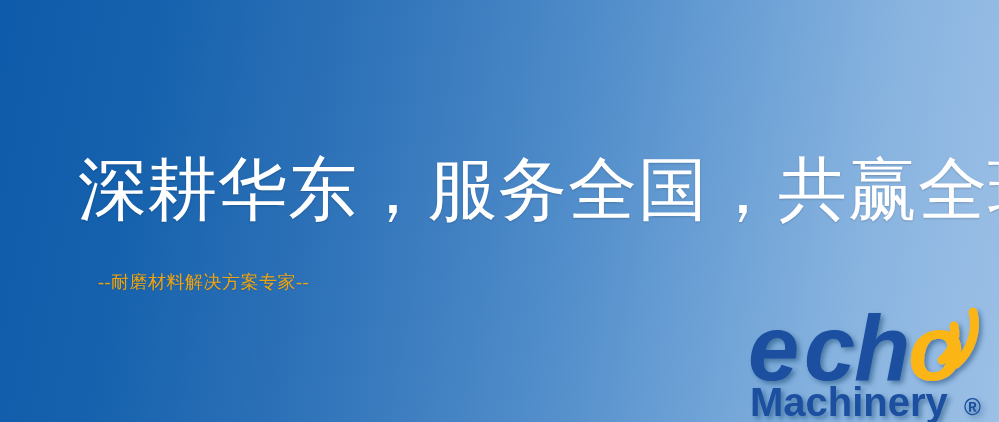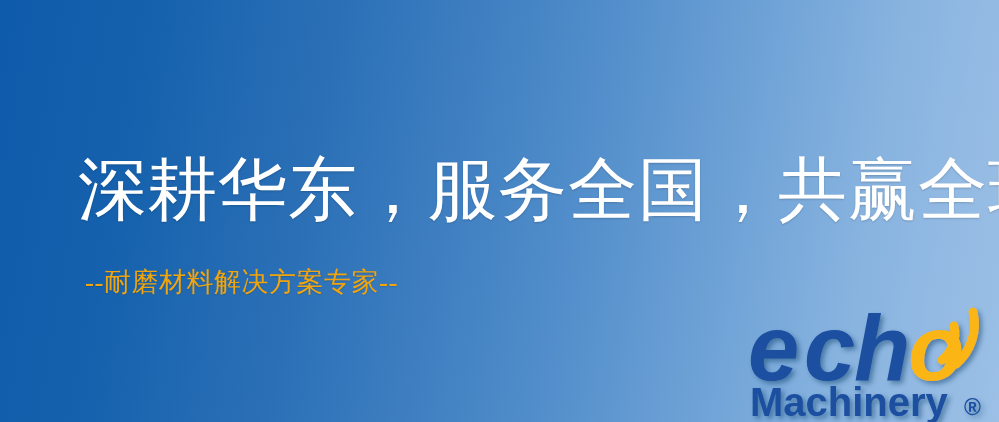--- a/index.html
+++ b/index.html
@@ -38,25 +38,25 @@
     font-weight: 400;
     color: #ffffff;
     letter-spacing: 1px;
     white-space: nowrap;
     text-shadow: 0 1px 2px rgba(0,0,0,0.18);
   }
 
   
   #subtitle {
     position: absolute;
-    left: 85px;
+    left: 98px;
     top: 266px;
     margin: 0;
     font-family: "Liberation Serif", "DejaVu Serif", serif;
-    font-size: 27px;
+    font-size: 18px;
     line-height: 32px;
     font-weight: 400;
     color: #f0a40d;
     letter-spacing: 0.5px;
     white-space: nowrap;
     text-shadow: 0 1px 1px rgba(0,0,0,0.12);
   }
 
   
   #logo {

